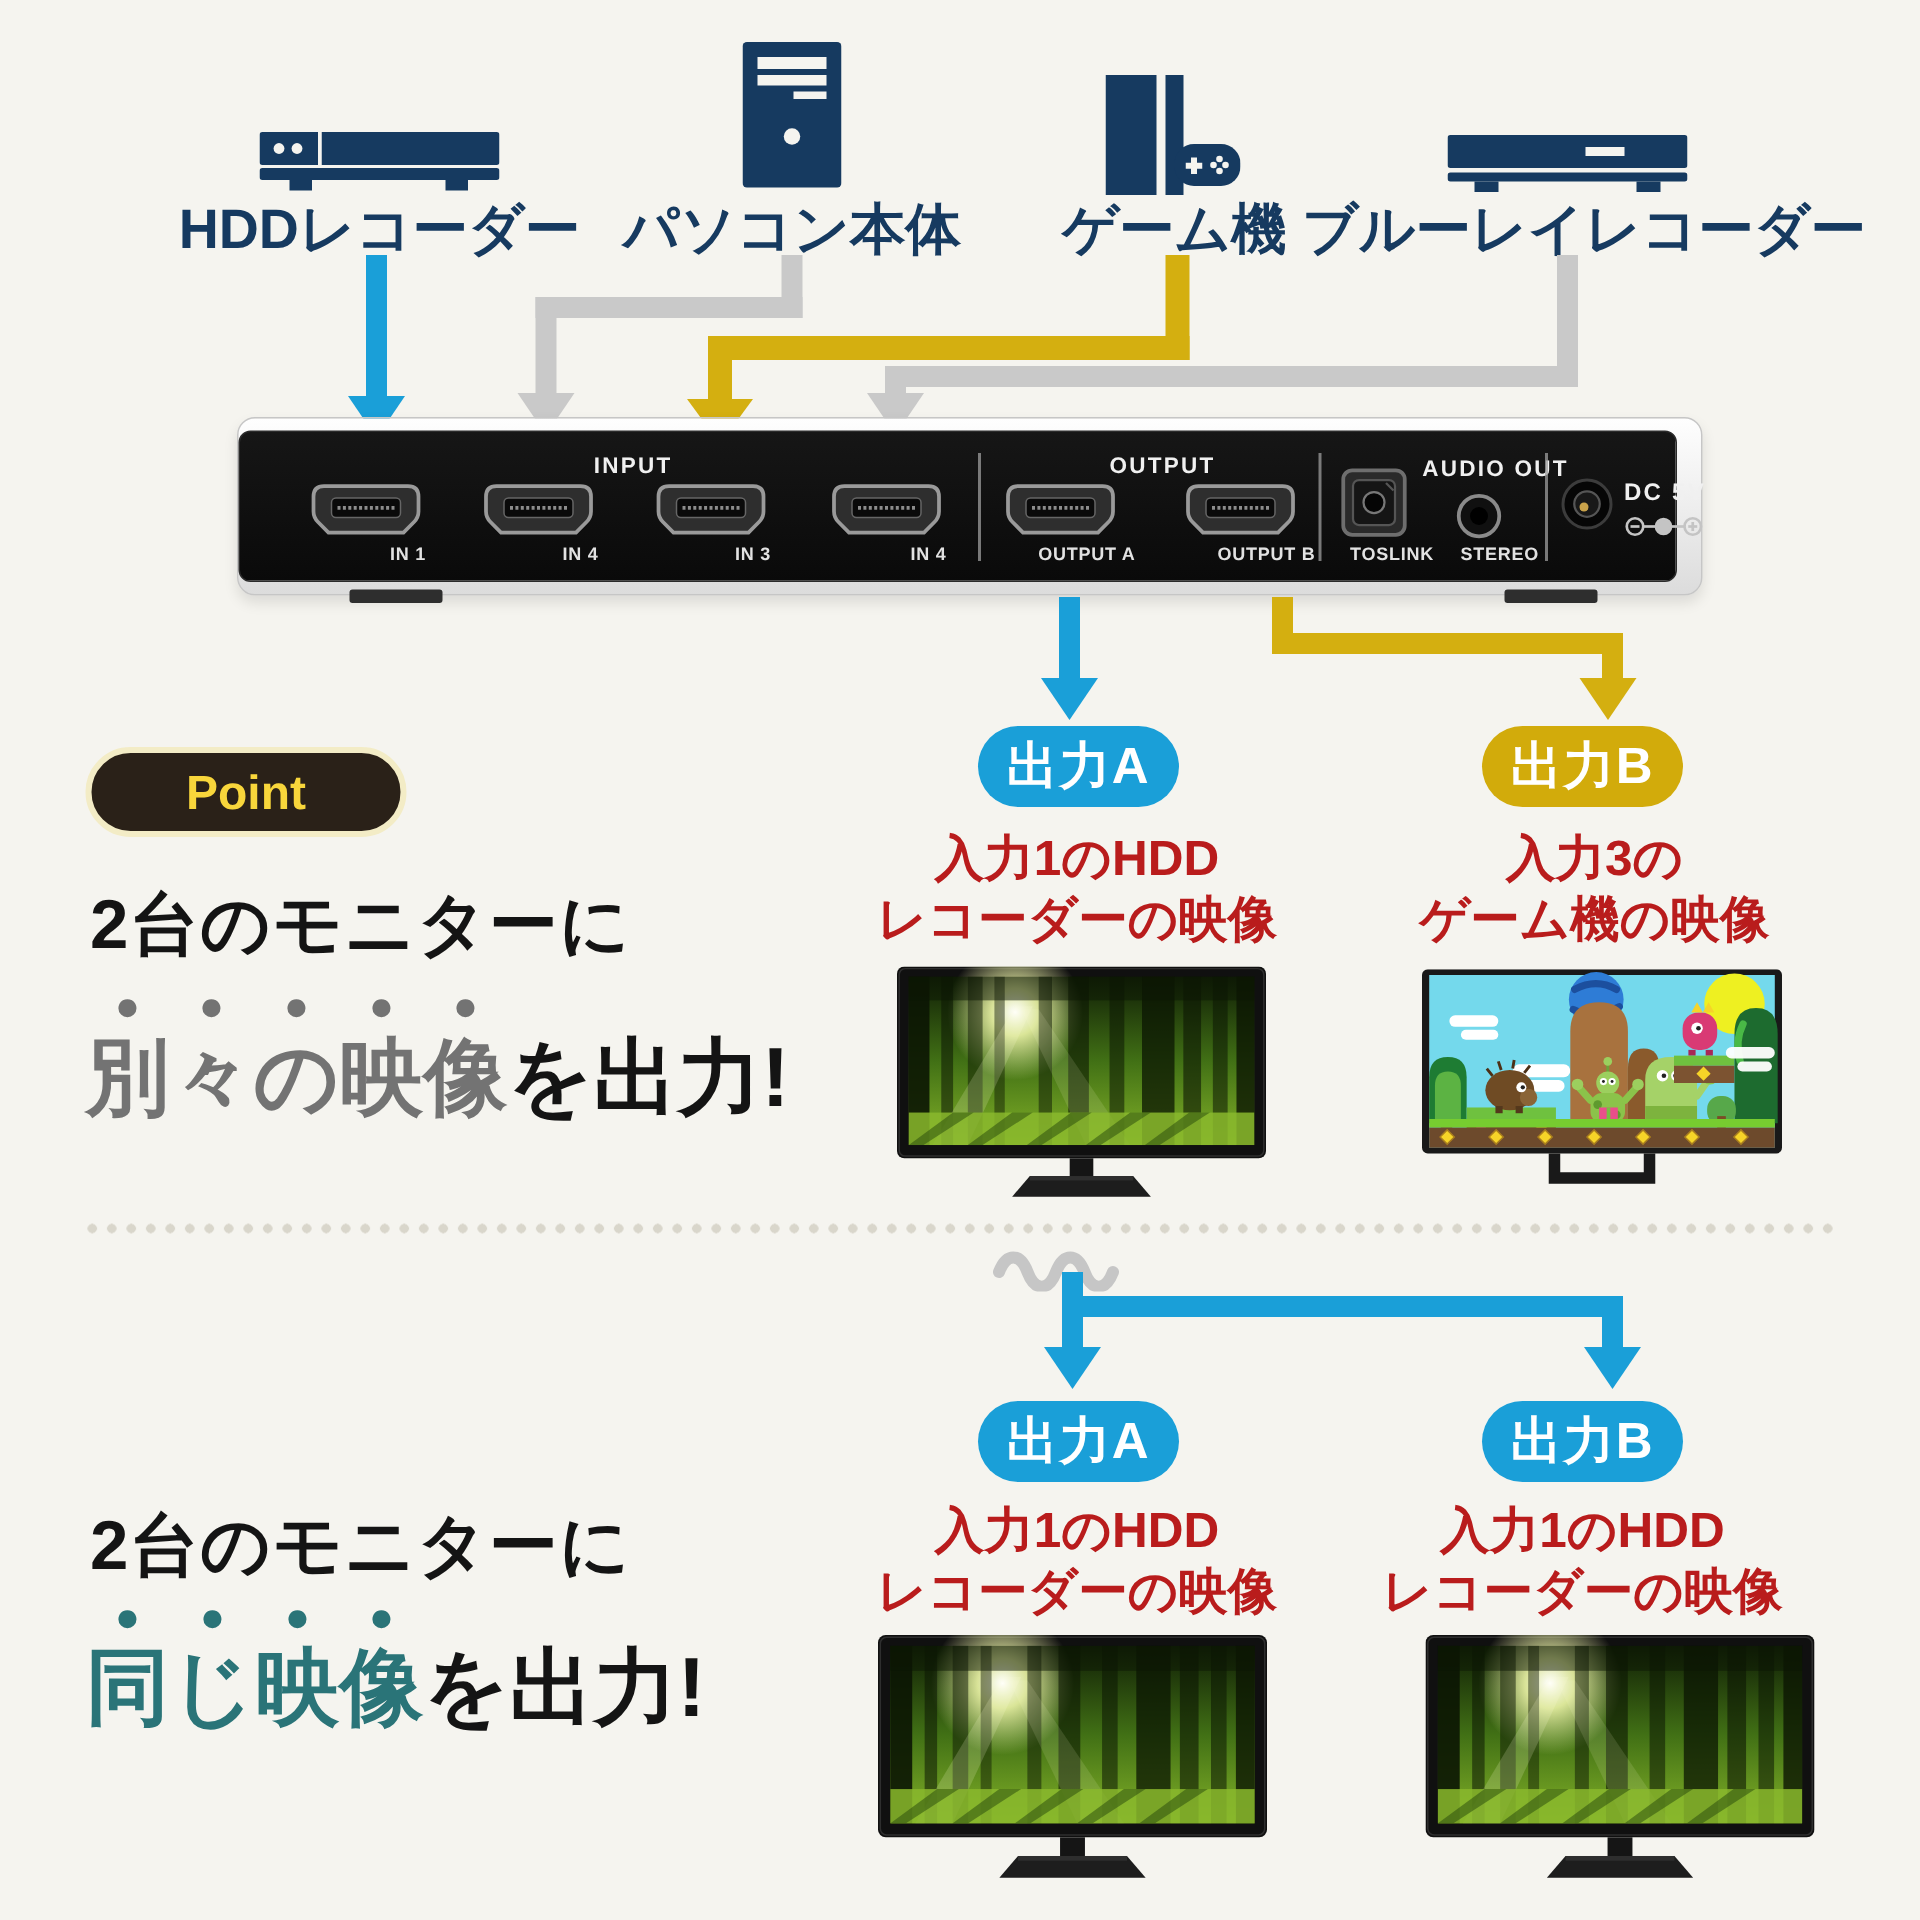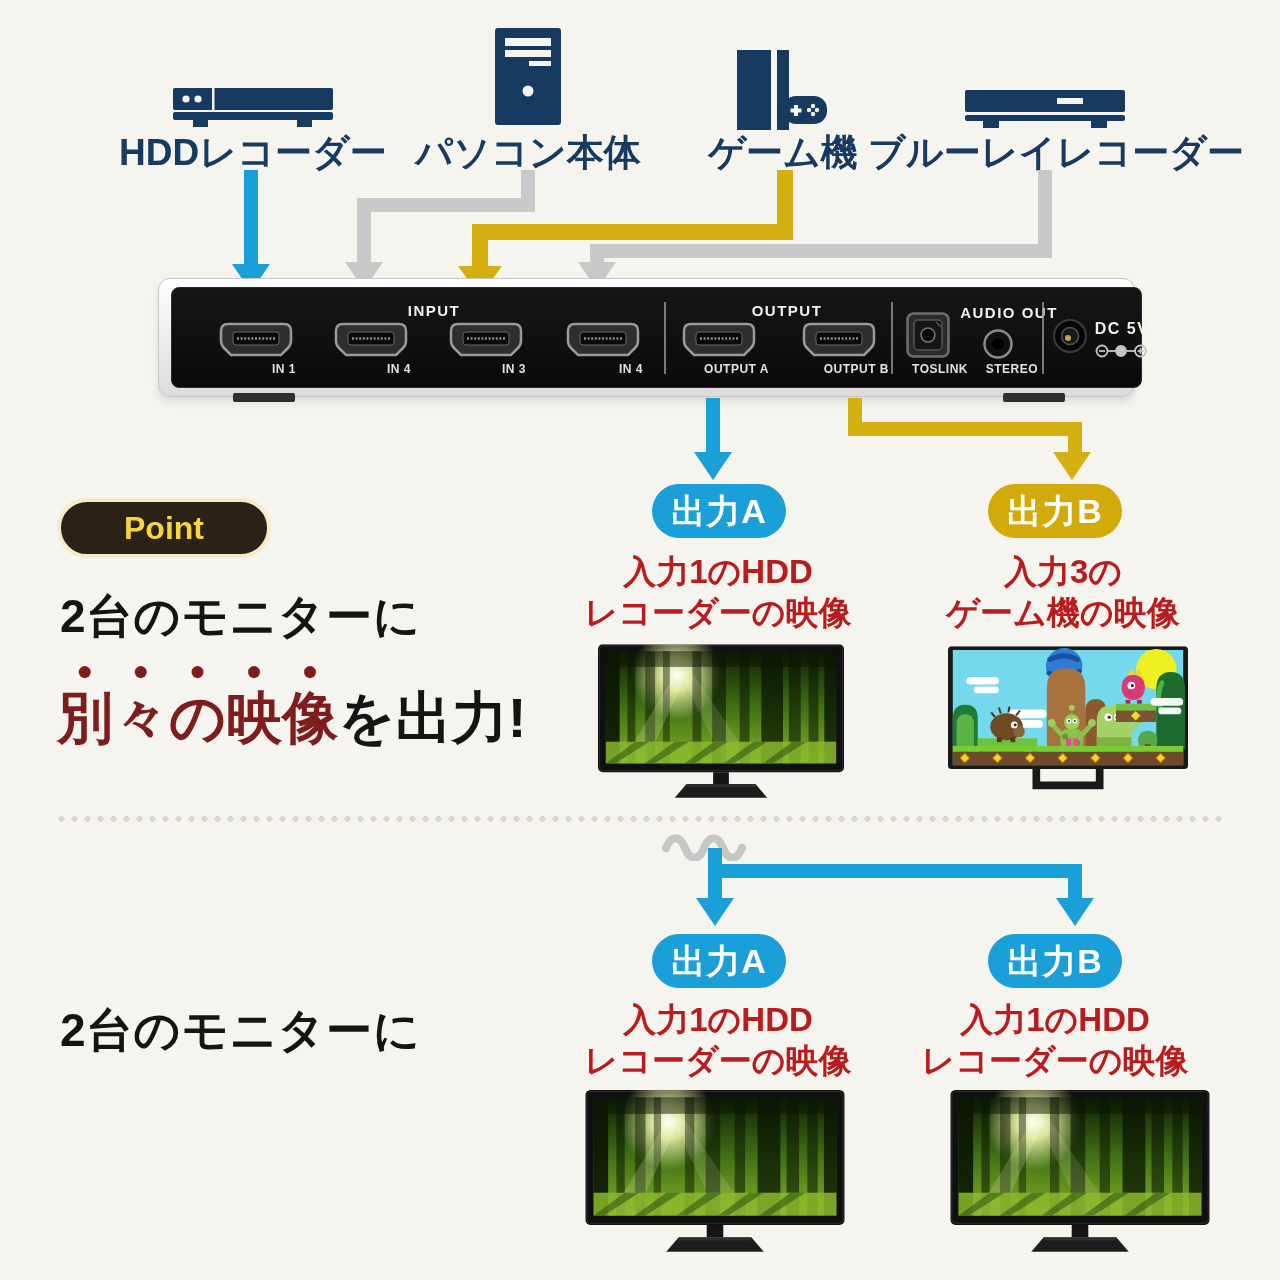--- a/index.html
+++ b/index.html
@@ -30,23 +30,23 @@
   .head.gold{border-left:22px solid transparent;border-right:22px solid transparent;border-top:30px solid #d4af10;}
 
   
   .device{
     position:absolute;left:158px;top:278px;width:975px;height:117px;
     background:linear-gradient(180deg,#fefefe 0%,#ececec 55%,#dcdcdc 100%);
     border:1px solid #c6c6c6;border-radius:12px;
     box-shadow:0 5px 9px rgba(0,0,0,0.10);
   }
   .panel{
-    position:absolute;left:12px;top:8px;width:957px;height:99px;
+    position:absolute;left:0;top:8px;width:957px;height:99px;
     background:linear-gradient(180deg,#161616,#0a0a0a);
-    border-radius:8px;border:1px solid #2b2b2b;padding-left:12px;
+    border-radius:8px;border:1px solid #2b2b2b;
   }
   .panel-header{
     position:absolute;color:#f0f0f0;font-size:15px;font-weight:bold;
     letter-spacing:1.5px;text-align:center;white-space:nowrap;
   }
   .port-label{
     position:absolute;color:#e2e2e2;font-size:12px;font-weight:bold;
     letter-spacing:.5px;text-align:right;white-space:nowrap;
   }
   .vdiv{position:absolute;width:2px;background:#9d9d9d;opacity:.75;}
@@ -77,21 +77,21 @@
     letter-spacing:1px;white-space:nowrap;
   }
   .headline2{
     position:absolute;font-size:56px;font-weight:bold;color:#141414;
     letter-spacing:0px;white-space:nowrap;
   }
   .em{
     -webkit-text-emphasis:filled circle;text-emphasis:filled circle;
     -webkit-text-emphasis-position:over right;text-emphasis-position:over right;
   }
-  .em-blue{color:#7f1d1d;}
+  .em-blue{color:#737373;}
   .em-teal{color:#2a7478;}
 
   
   .dot-divider{
     position:absolute;left:55px;top:815px;width:1170px;height:8px;
     background-image:radial-gradient(circle,#d9d6cb 0 3px,transparent 3.2px);
     background-size:13px 8px;background-repeat:repeat-x;background-position:0 50%;
   }
 
   .hidden-defs{position:absolute;width:0;height:0;overflow:hidden;}
@@ -450,20 +450,23 @@
   <div class="caption" style="left:568px;top:1000px">
     <div>入力1のHDD</div>
     <div>レコーダーの映像</div>
   </div>
   <div class="caption" style="left:905px;top:1000px">
     <div>入力1のHDD</div>
     <div>レコーダーの映像</div>
   </div>
 
   <div class="headline1" style="left:60px;top:1000px">2台のモニターに</div>
+  <div class="headline2" style="left:57px;top:1062px">
+    <span class="em em-teal">同じ映像</span><span>を出力!</span>
+  </div>
 
   <svg class="abs" style="left:585px;top:1090px" width="260" height="166" viewBox="0 0 250 160">
       <use href="#forest-tv"></use>
     </svg>
   <svg class="abs" style="left:950px;top:1090px" width="260" height="166" viewBox="0 0 250 160">
       <use href="#forest-tv"></use>
     </svg>
 
 </div>
 

